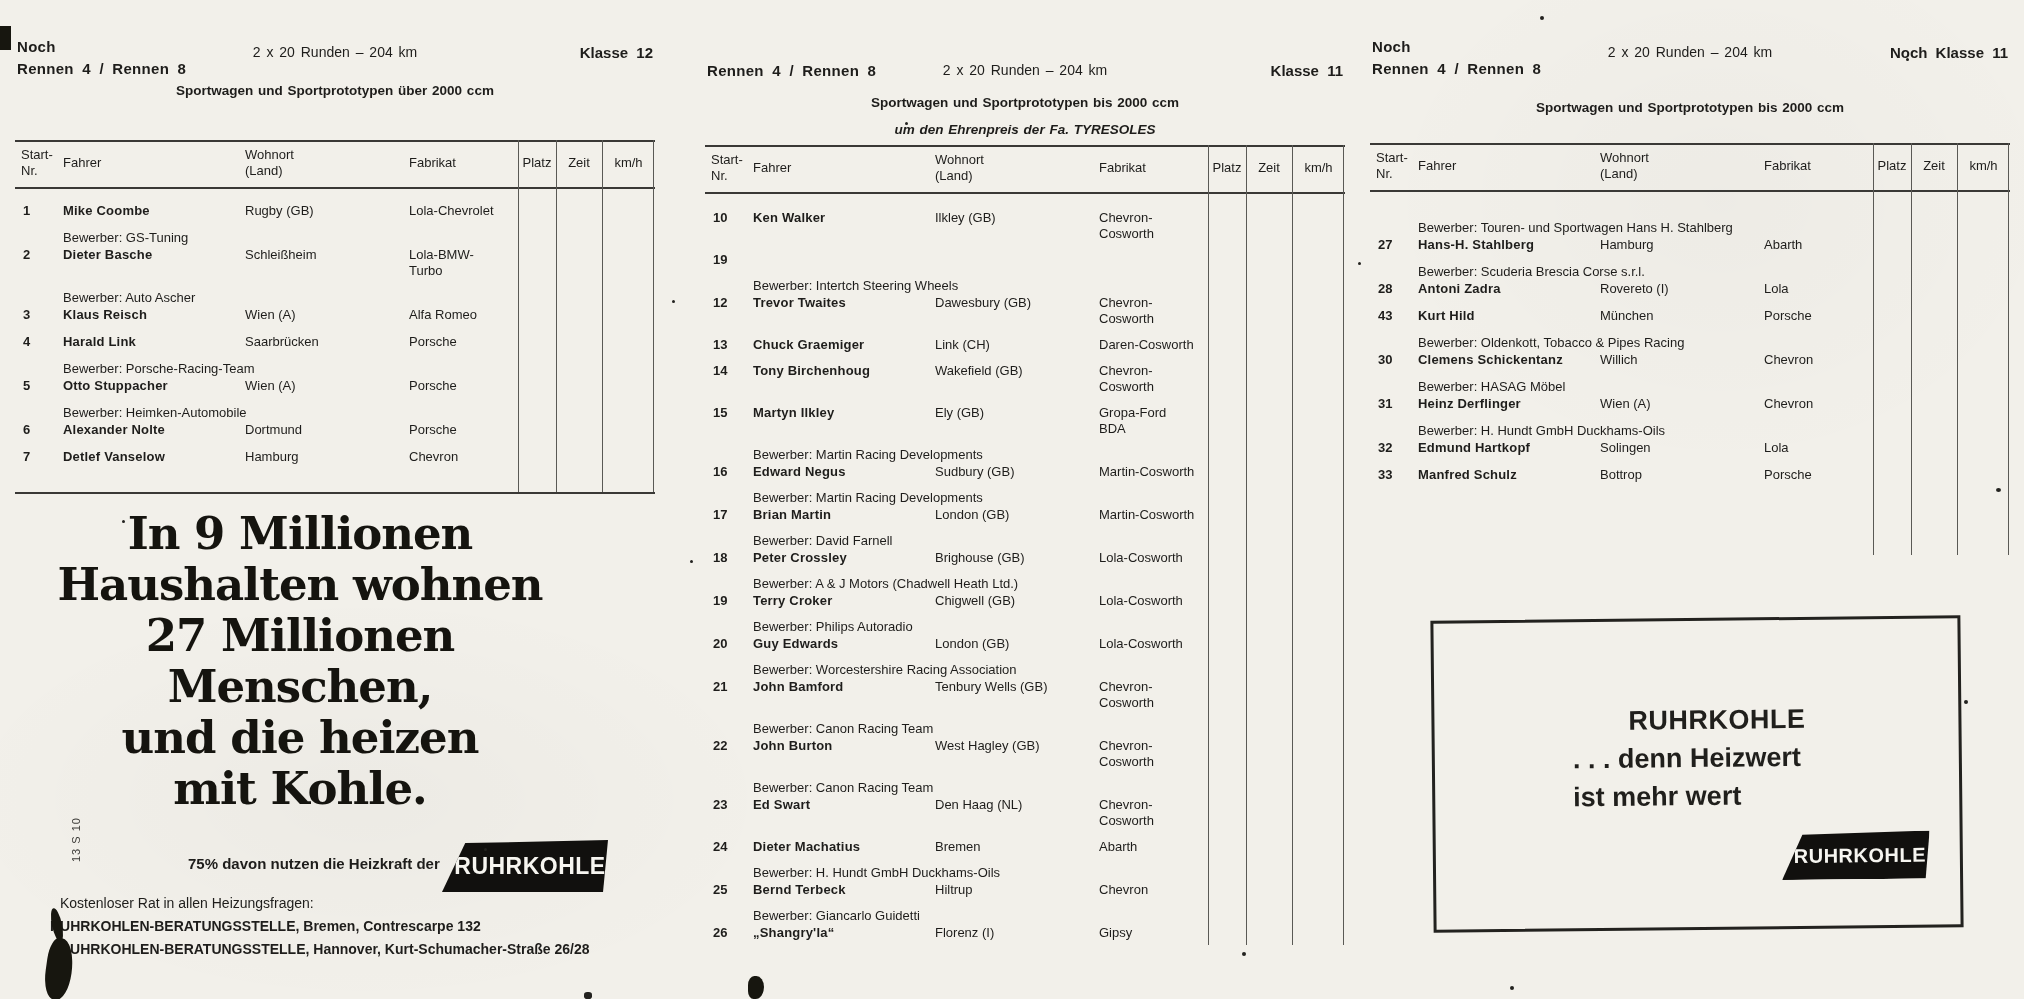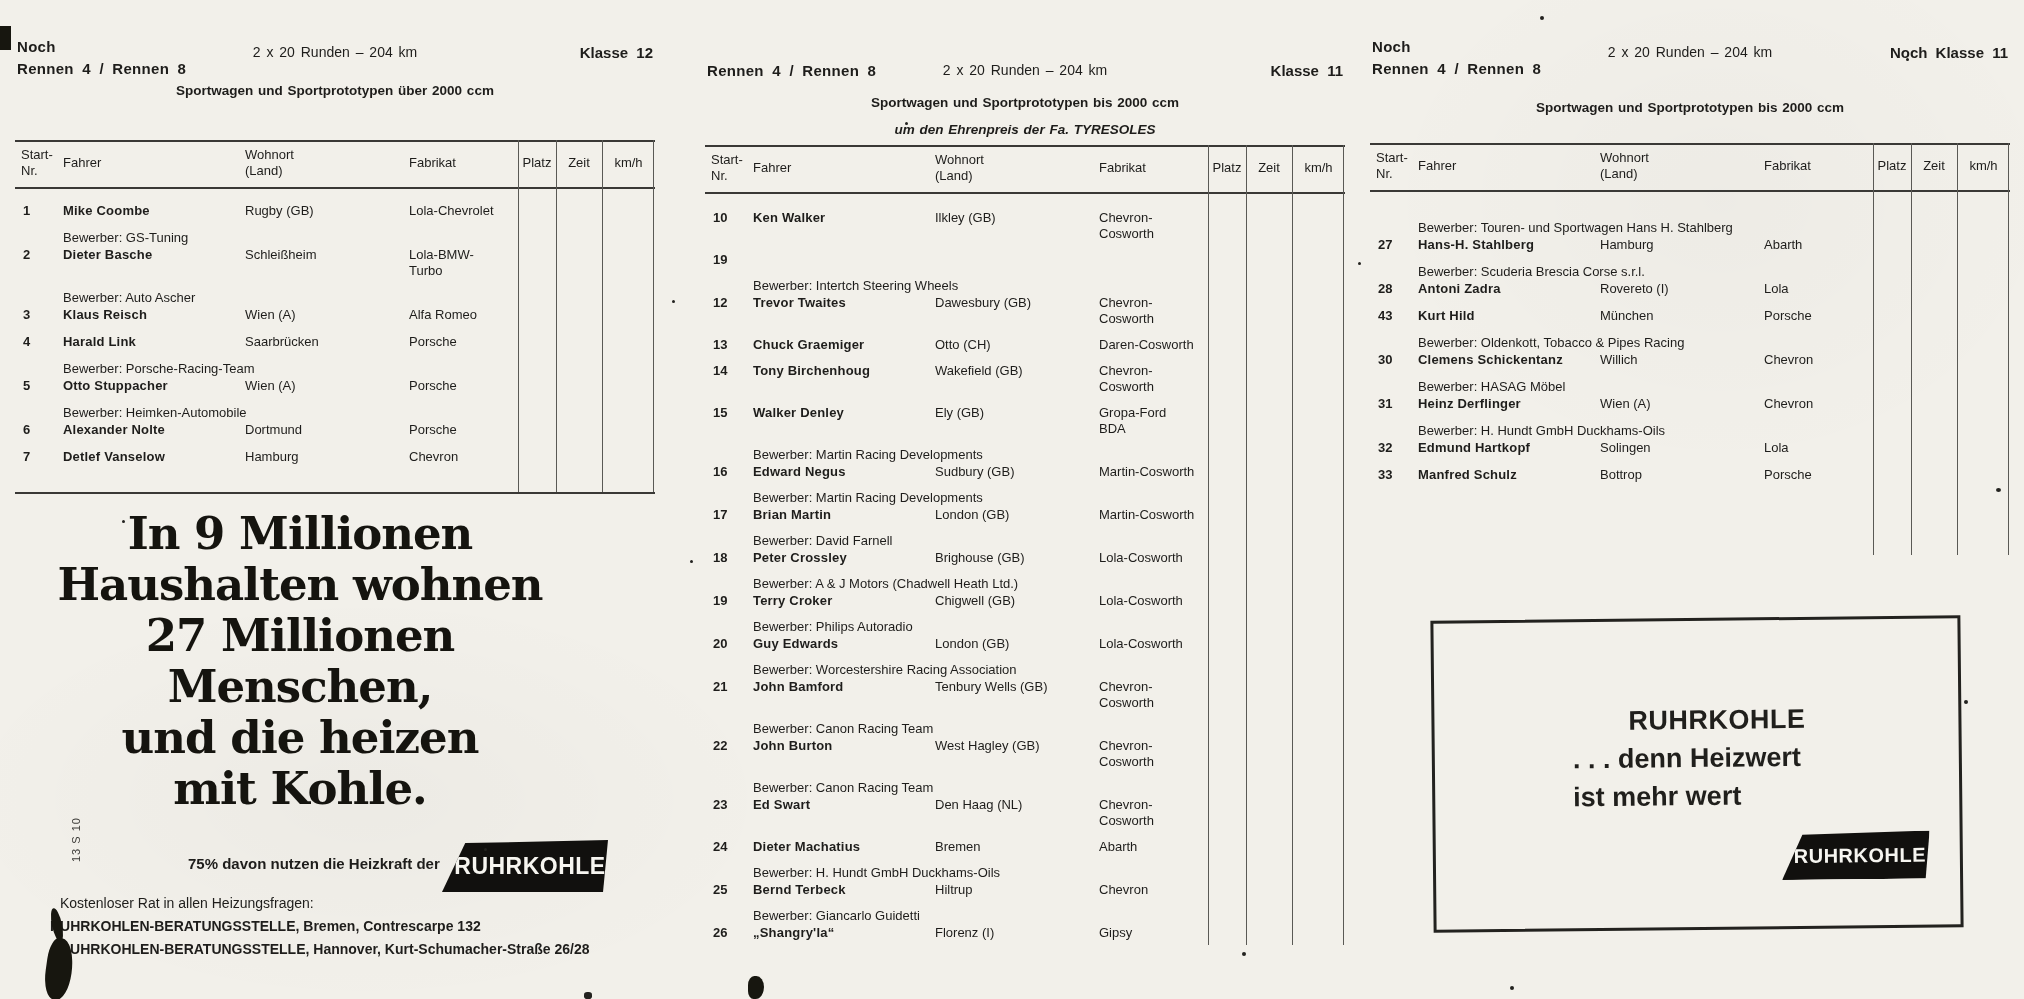--- a/index.html
+++ b/index.html
@@ -257,37 +257,37 @@
           <span class="c-fahrer">Trevor Twaites</span>
           <span class="c-wohnort">Dawesbury (GB)</span>
           <span class="c-fabrikat">Chevron-
 Cosworth</span>
 
         </div>
 
         <div class="row">
           <span class="c-nr">13</span>
           <span class="c-fahrer">Chuck Graemiger</span>
-          <span class="c-wohnort">Otto (CH)</span>
+          <span class="c-wohnort">Link (CH)</span>
           <span class="c-fabrikat">Daren-Cosworth</span>
 
         </div>
 
         <div class="row">
           <span class="c-nr">14</span>
           <span class="c-fahrer">Tony Birchenhoug</span>
           <span class="c-wohnort">Wakefield (GB)</span>
           <span class="c-fabrikat">Chevron-
 Cosworth</span>
 
         </div>
 
         <div class="row">
           <span class="c-nr">15</span>
-          <span class="c-fahrer">Walker Denley</span>
+          <span class="c-fahrer">Martyn Ilkley</span>
           <span class="c-wohnort">Ely (GB)</span>
           <span class="c-fabrikat">Gropa-Ford
 BDA</span>
 
         </div>
 
         <div class="row bew">
           <span class="c-nr"></span>
 
           <span class="c-bew">Bewerber: Martin Racing Developments</span>

